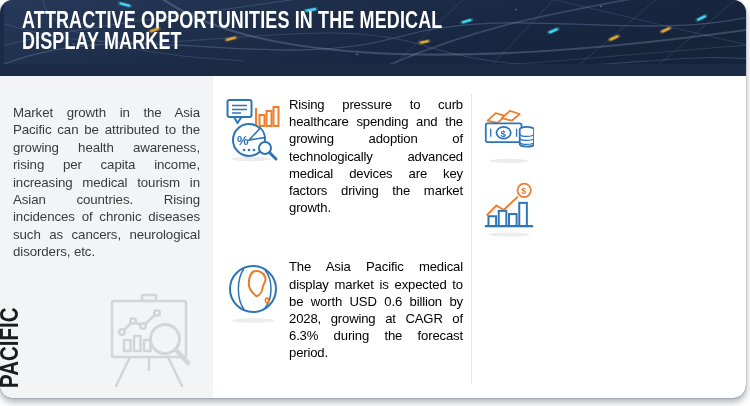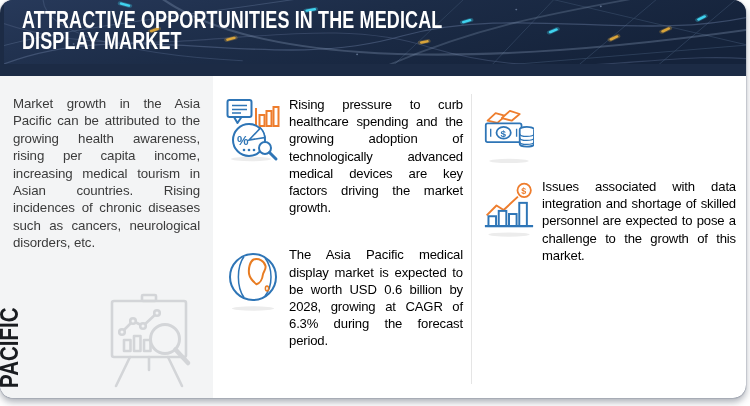--- a/index.html
+++ b/index.html
@@ -21,35 +21,35 @@
   }
   .panel {
     position:absolute; left:0; top:76px; width:746px; height:322px;
     background:#ffffff; display:flex;
   }
   .left-panel {
     position:relative; flex:0 0 213px; background:#f3f4f5;
     border-radius:0 0 0 13px;
   }
   .intro {
-    margin:19px 13px 0 13px; font-size:13.3px; line-height:17.4px;
+    margin:28px 13px 0 13px; font-size:13.3px; line-height:17.4px;
     color:#3b3b3b; text-align:justify; letter-spacing:-.1px;
   }
   .region-label {
     position:absolute; left:22px; bottom:10px; transform-origin:0 100%;
     transform:rotate(-90deg) scaleX(.82); font-weight:bold; font-size:25px;
     line-height:25px; color:#191c20; white-space:nowrap;
   }
   .easel { position:absolute; left:102px; top:216px; }
   .col { box-sizing:border-box; }
   .col.middle { flex:0 0 258px; padding:20px 8px 0 12px; }
   .vdivider { flex:0 0 1px; background:#e5e5e5; margin:18px 0 14px; }
   .col.right { flex:1; padding:26px 10px 0 12px; }
   .item { display:flex; gap:8px; align-items:flex-start; }
-  .col.middle .item + .item { margin-top:30px; }
+  .col.middle .item + .item { margin-top:42px; }
   .col.right  .item + .item { margin-top:10px; }
   .icon-box { flex:0 0 56px; }
   .col.right .icon-box { flex:0 0 50px; }
   .item p {
     margin:0; flex:1; font-size:13.1px; line-height:17.2px; color:#000000;
     text-align:justify; letter-spacing:-.15px;
   }
   .icon-box svg { display:block; }
 </style>
 </head>
@@ -226,19 +226,18 @@
               <path d="M3 38 L14 27 L22 32 L38 17" fill="none" stroke="#ee7d2d" stroke-width="2.2" stroke-linejoin="round"></path>
               <g fill="#fff" stroke="#2e75b6" stroke-width="2.2">
                 <rect x="5" y="39" width="8.5" height="11"></rect>
                 <rect x="16.5" y="33" width="8.5" height="17"></rect>
                 <rect x="28" y="36.5" width="8.5" height="13.5"></rect>
                 <rect x="39.5" y="24" width="8.5" height="26"></rect>
               </g>
               <path d="M1 50 H55" stroke="#2e75b6" stroke-width="2.4"></path>
             </svg>
           </div>
-          <p>Issues associated with data integration and shortage of skilled personnel are expected to pose a challenge to the growth of this market.</p>
         </div>
 
       </section>
     </div>
   </div>
 </div>
 
 </body></html>

